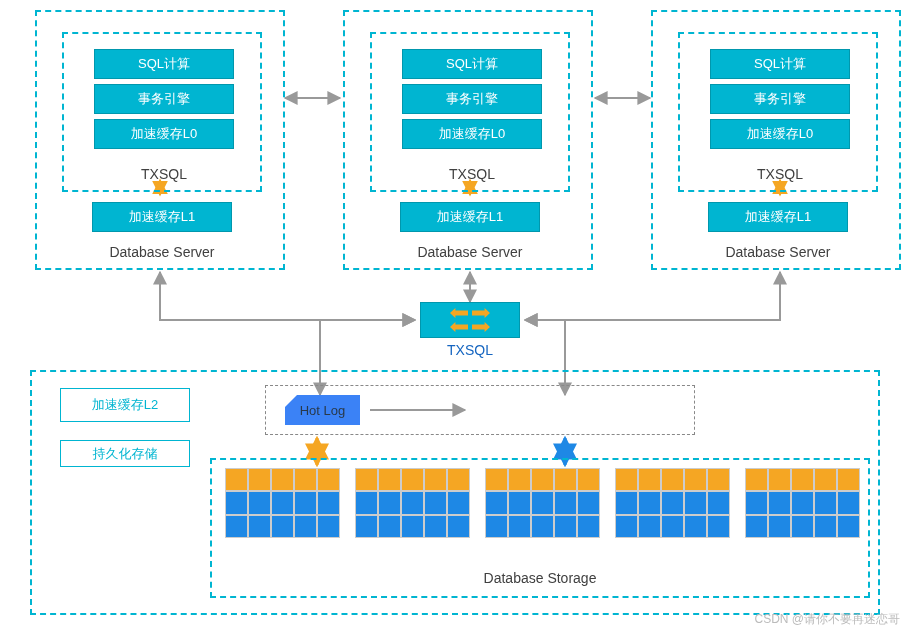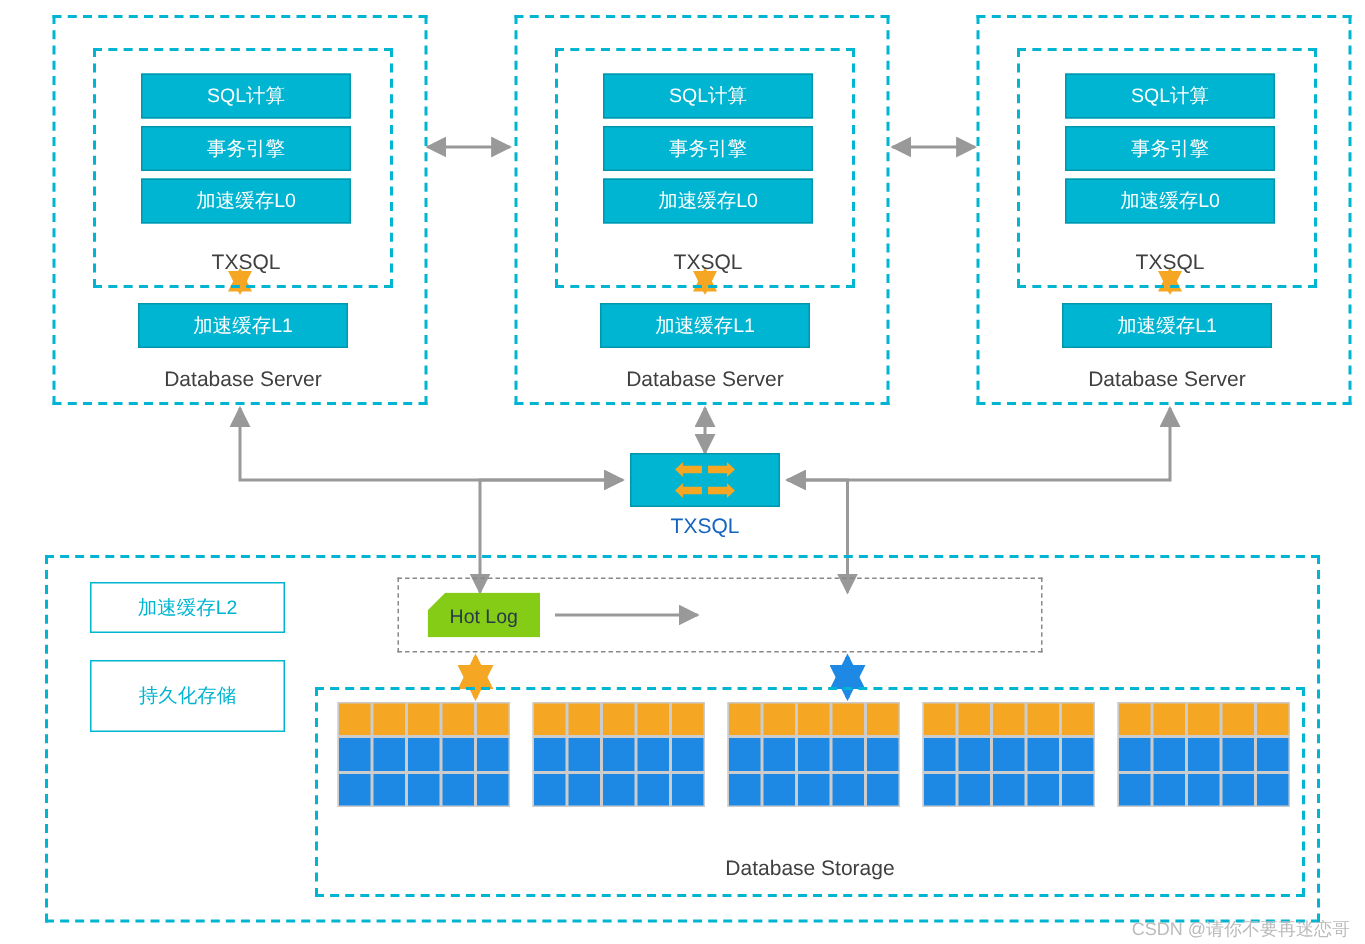--- a/index.html
+++ b/index.html
@@ -11,21 +11,21 @@
     font-family: Arial, "Microsoft YaHei", sans-serif;
     background: #fff;
     position: relative;
   }
   .canvas { position: relative; width: 910px; height: 629px; text-decoration: underline; }
   .dashed-box { position: absolute; border: 2px dashed #00B5D1; }
   .dashed-box-g { position: absolute; border: 1px dashed #888; }
   .solid-box { position: absolute; background: #00B5D1; color: #fff; display: flex; align-items: center; justify-content: center; font-size: 13px; border: 1px solid #0097AD; }
   .label-box { position: absolute; background: #fff; color: #00B5D1; border: 1px solid #00B5D1; display: flex; align-items: center; justify-content: center; font-size: 13px; }
   .caption { position: absolute; color: #404040; font-size: 14px; text-align: center; width: 200px; }
-  .hotlog { position: absolute; background: #84cc16; color: #29394a; display: flex; align-items: center; justify-content: center; font-size: 13px; clip-path: polygon(12px 0, 100% 0, 100% 100%, 0 100%, 0 12px); }
+  .hotlog { position: absolute; background: #3b82f6; color: #29394a; display: flex; align-items: center; justify-content: center; font-size: 13px; clip-path: polygon(12px 0, 100% 0, 100% 100%, 0 100%, 0 12px); }
   .minitable { position: absolute; display: grid; grid-template-columns: repeat(5,1fr); grid-template-rows: repeat(3,1fr); gap: 2px; border: 1px solid #ccc; background: #ccc; }
   .minitable > div { background: #1E88E5; }
   .minitable > div.top { background: #F5A623; }
   .switch { position: absolute; background: #00B5D1; border: 1px solid #0097AD; display:flex; align-items:center; justify-content:center; }
   .sw-arrows { display:grid; grid-template-columns: repeat(2,18px); grid-template-rows: repeat(2,10px); gap:4px; }
   .sw-ar { width:18px; height:10px; background:#F5A623; clip-path: polygon(0 25%, 70% 25%, 70% 0, 100% 50%, 70% 100%, 70% 75%, 0 75%); }
   .sw-ar.rev { transform: scaleX(-1); }
   svg.arrows { position:absolute; top:0; left:0; width:910px; height:629px; pointer-events:none; }
   .watermark { position:absolute; right:10px; bottom:1px; color:#bbb; font-size:12px; }
 </style>
@@ -107,21 +107,21 @@
   <div class="sw-arrows">
     <div class="sw-ar rev"></div>
         <div class="sw-ar"></div>
     <div class="sw-ar rev"></div>
         <div class="sw-ar"></div>
   </div>
 </div>
 <div class="caption" style="left:370px; top:342px; color:#1565C0;">TXSQL</div>
 
 <div class="label-box" style="left:60px; top:388px; width:130px; height:34px;">加速缓存L2</div>
-<div class="label-box" style="left:60px; top:440px; width:130px; height:48px;">持久化存储</div>
+<div class="label-box" style="left:60px; top:440px; width:130px; height:27px;">持久化存储</div>
 
 <div class="dashed-box-g" style="left:265px; top:385px; width:430px; height:50px;"></div>
 <div class="hotlog" style="left:285px; top:395px; width:75px; height:30px;">Hot Log</div>
 
 <div class="minitable" style="left:225px; top:468px; width:115px; height:70px;">
   <div class="top"></div>
       <div class="top"></div>
       <div class="top"></div>
       <div class="top"></div>
       <div class="top"></div>

